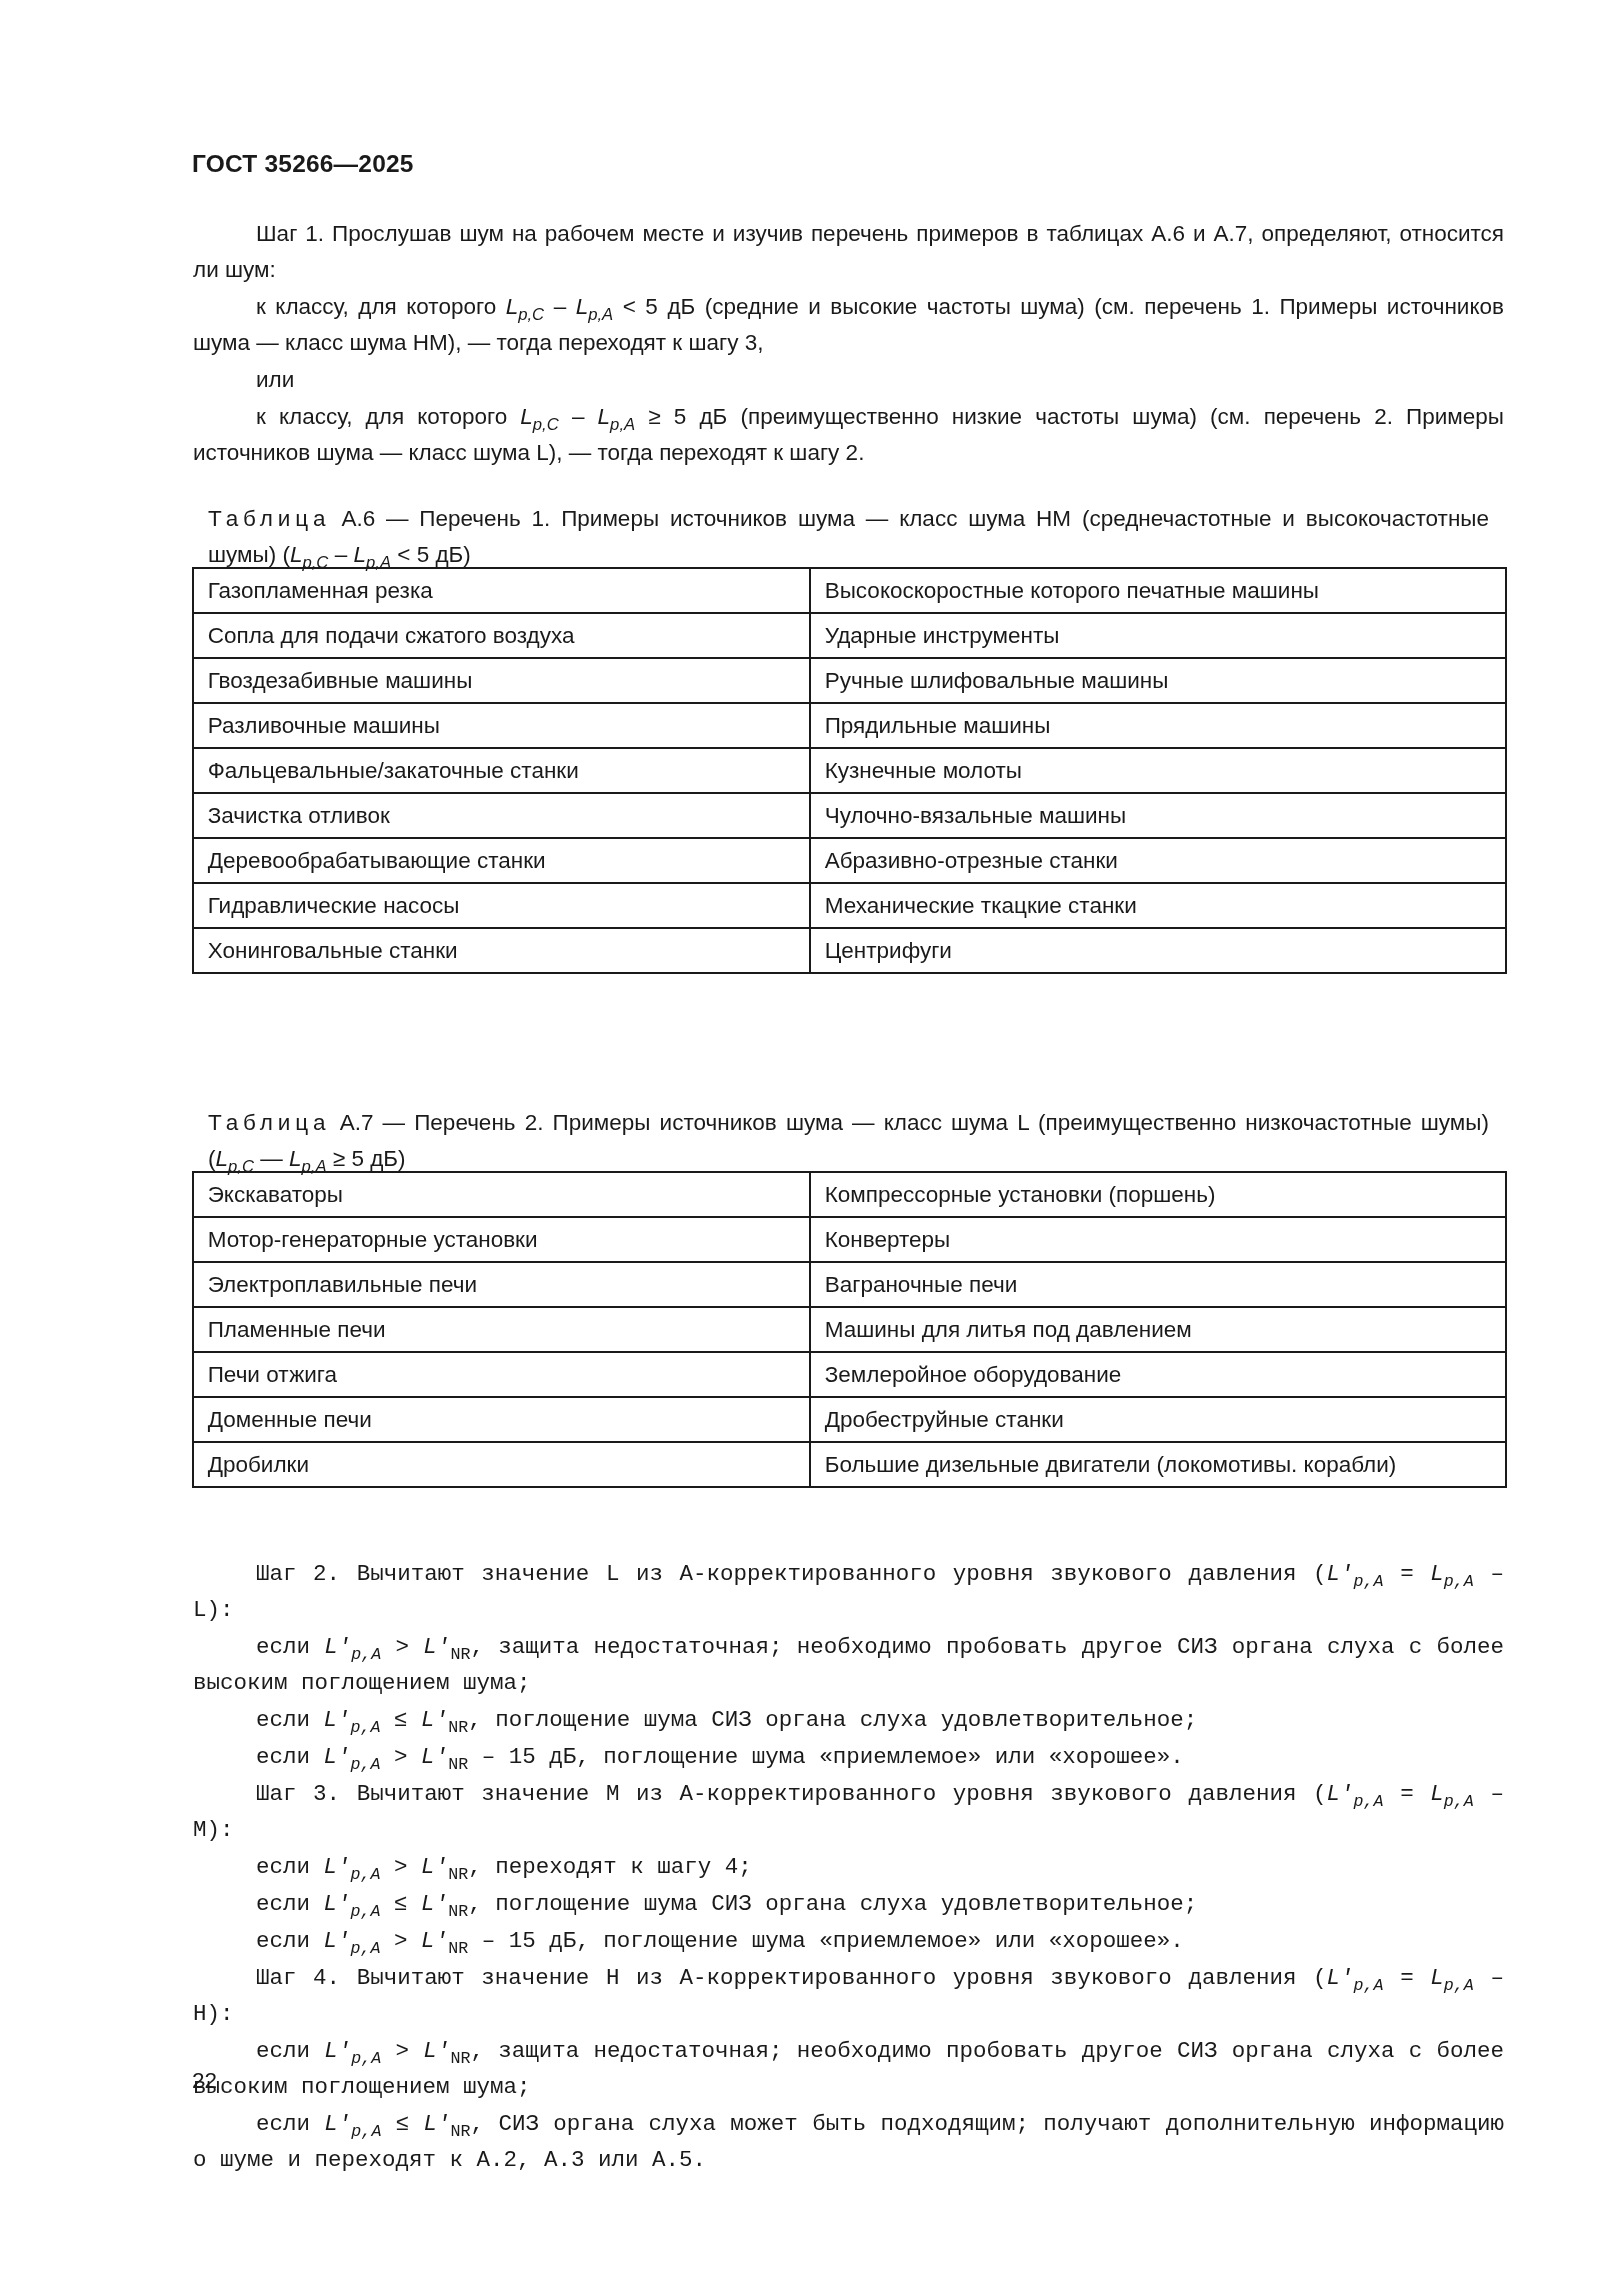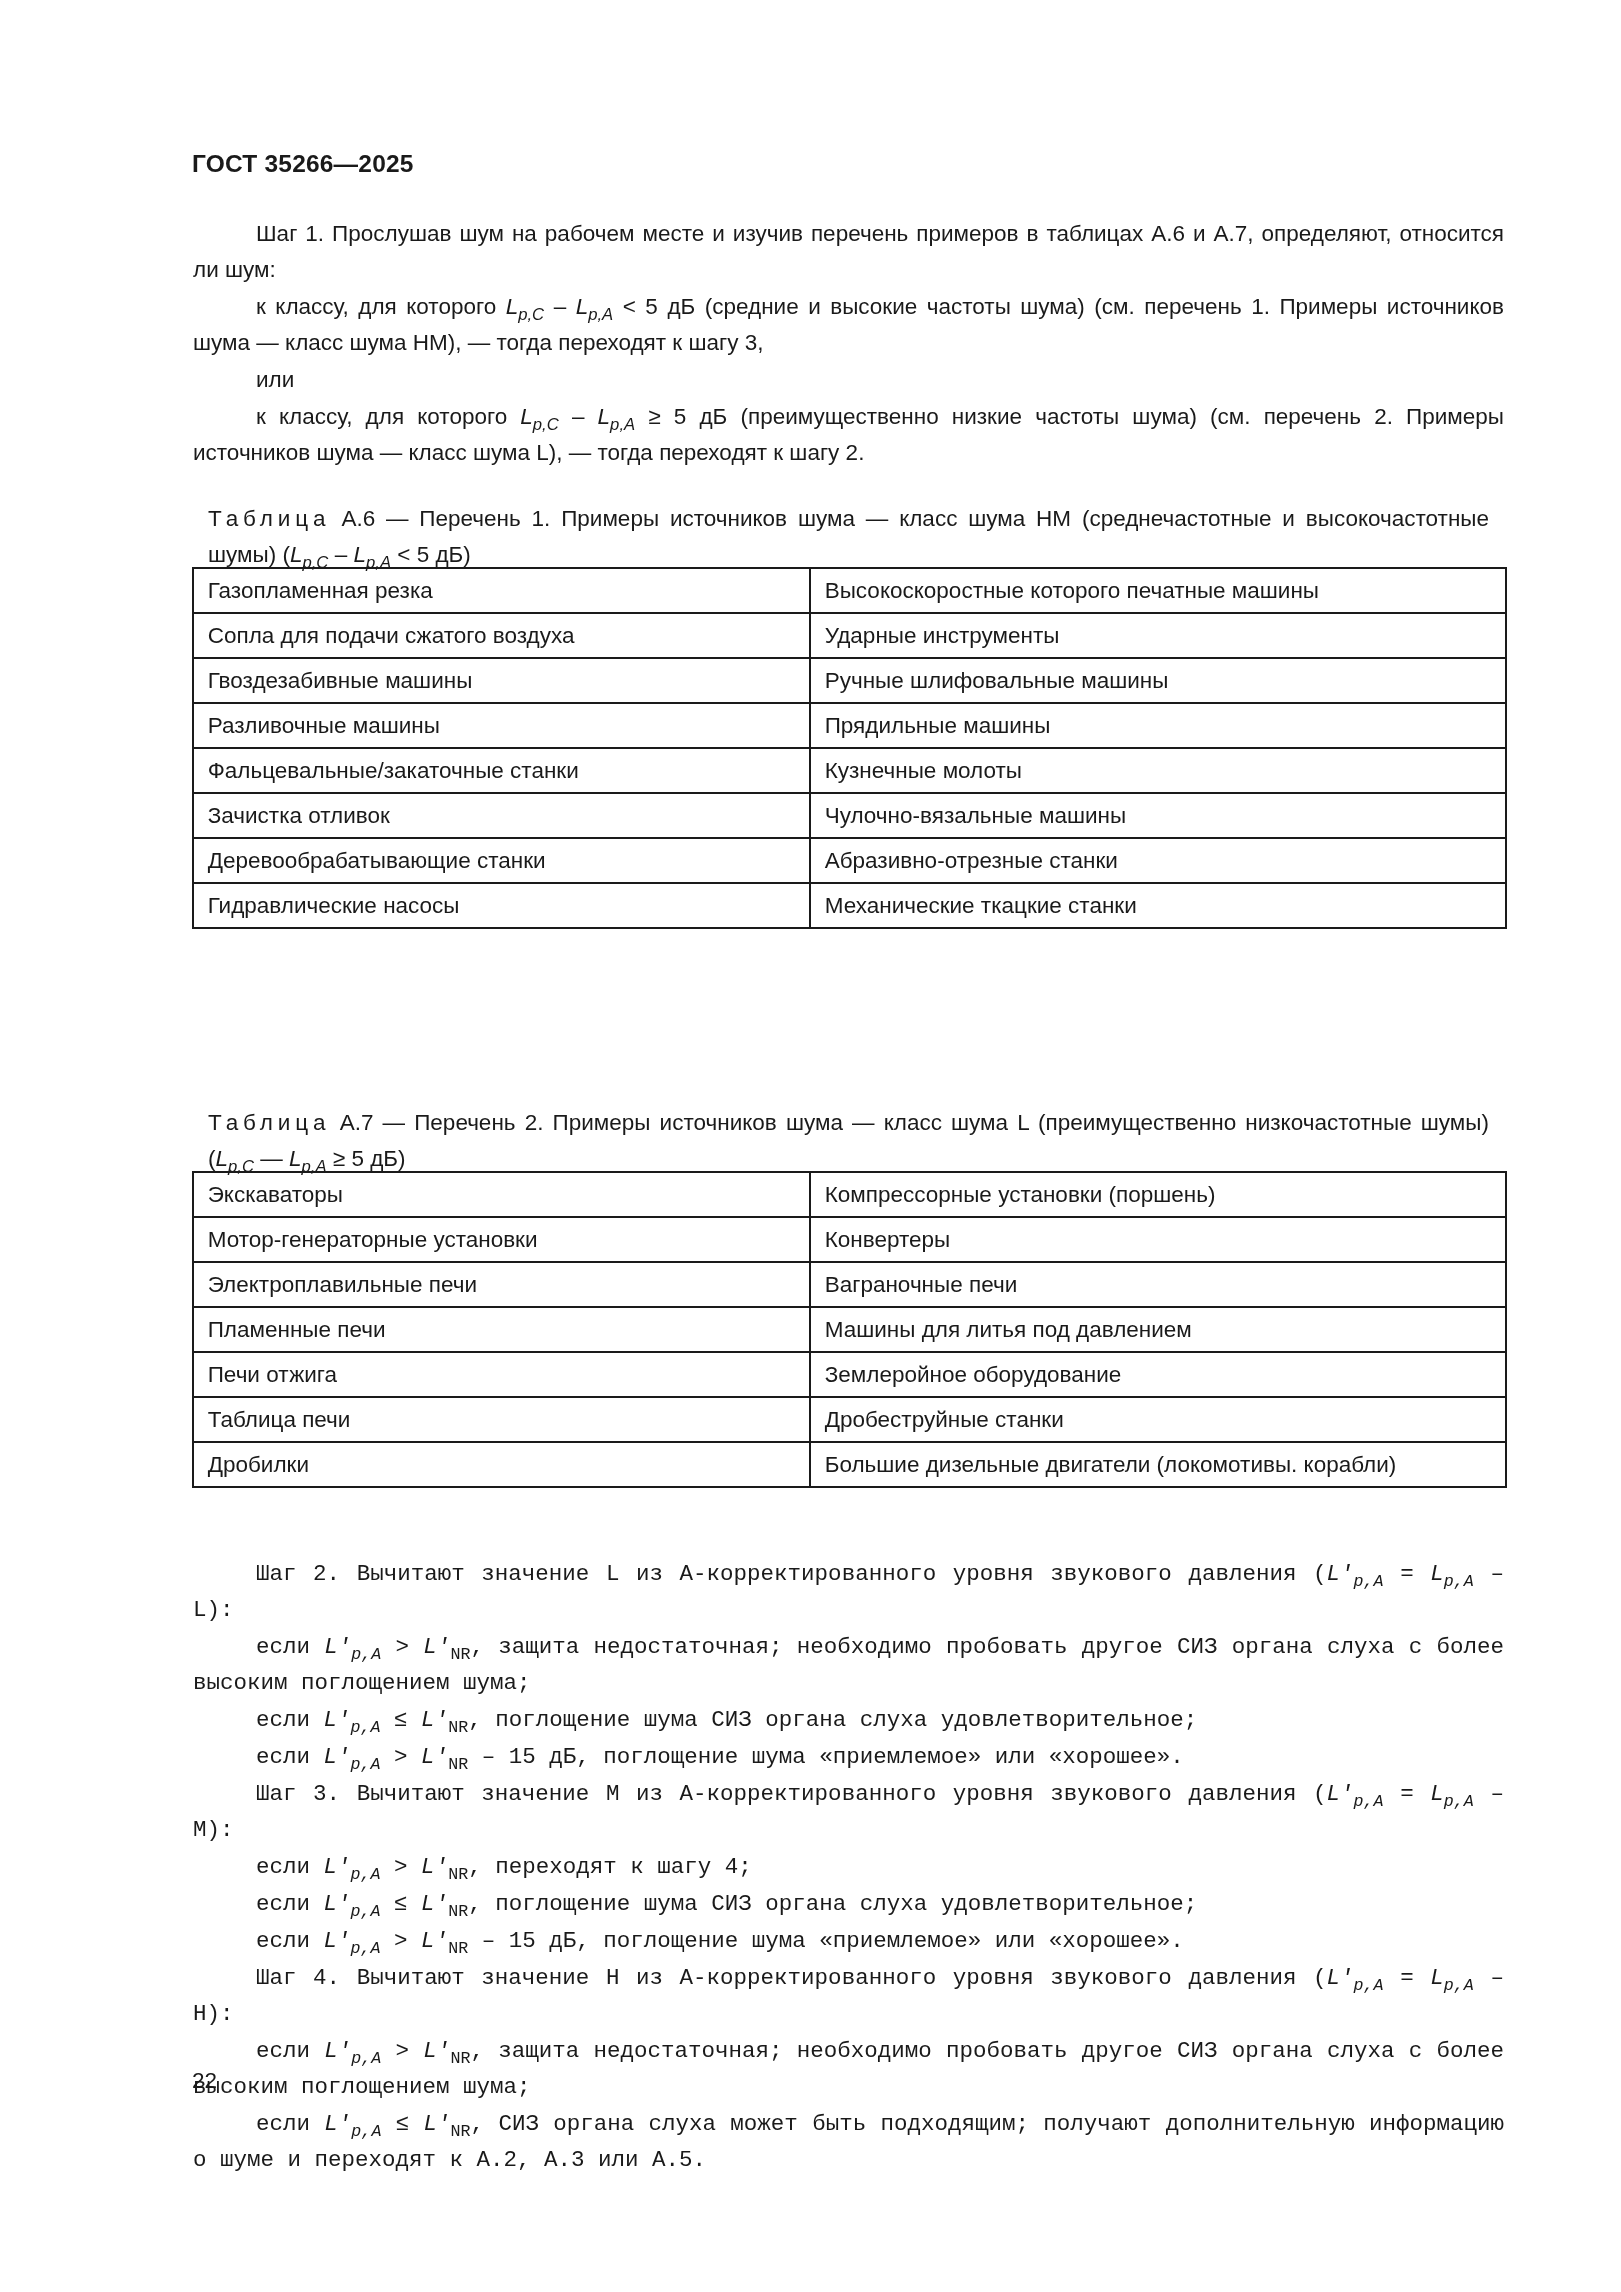--- a/index.html
+++ b/index.html
@@ -114,20 +114,24 @@
             <td>Чулочно-вязальные машины</td>
           </tr>
           <tr>
             <td>Деревообрабатывающие станки</td>
             <td>Абразивно-отрезные станки</td>
           </tr>
           <tr>
             <td>Гидравлические насосы</td>
             <td>Механические ткацкие станки</td>
           </tr>
+          <tr>
+            <td>Хонинговальные станки</td>
+            <td>Центрифуги</td>
+          </tr>
         </tbody>
     </table>
   </div>
 
   <div class="block" style="top:1089px;">
     <p class="caption"><span class="spaced">Таблица</span><span> А.7 — Перечень 2. Примеры источников шума — класс шума L (преимущественно низкочастотные шумы) (</span><span class="math"><i>L</i><sub><i>p,C</i></sub><span> — </span><i>L</i><sub><i>p,A</i></sub></span><span> ≥ 5 дБ)</span></p>
   </div>
   <div class="block" style="top:1171px;">
     <table class="t" id="tbl-a7">
       <colgroup>
@@ -149,21 +153,21 @@
           </tr>
           <tr>
             <td>Пламенные печи</td>
             <td>Машины для литья под давлением</td>
           </tr>
           <tr>
             <td>Печи отжига</td>
             <td>Землеройное оборудование</td>
           </tr>
           <tr>
-            <td>Таблица печи</td>
+            <td>Доменные печи</td>
             <td>Дробеструйные станки</td>
           </tr>
           <tr>
             <td>Дробилки</td>
             <td>Большие дизельные двигатели (локомотивы. корабли)</td>
           </tr>
         </tbody>
     </table>
   </div>
 

